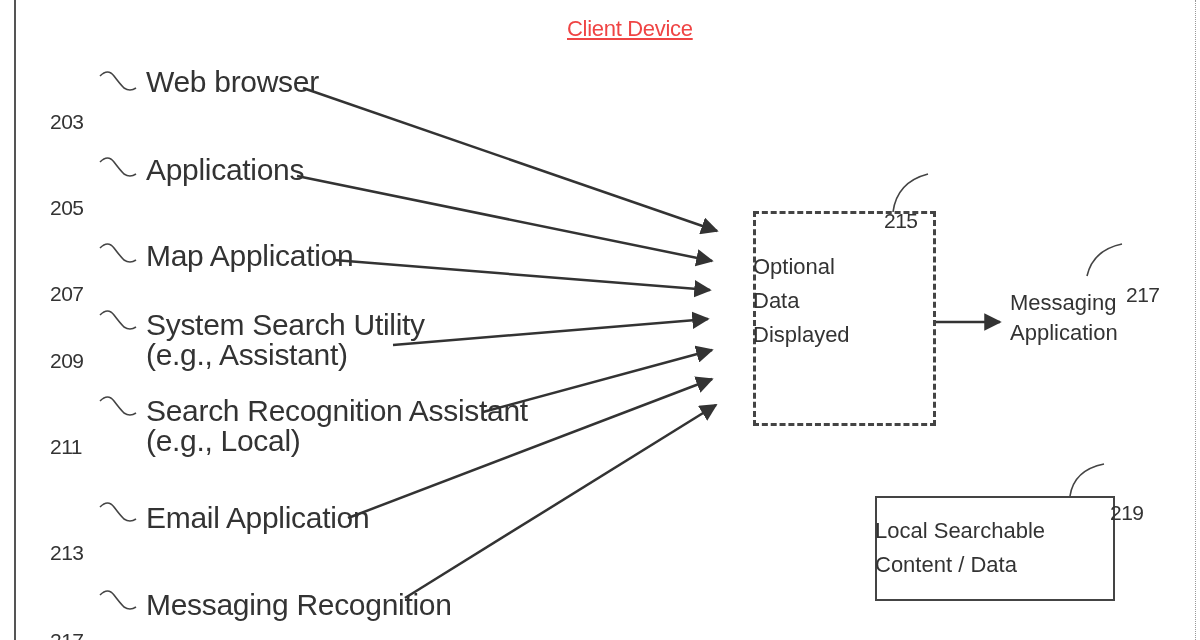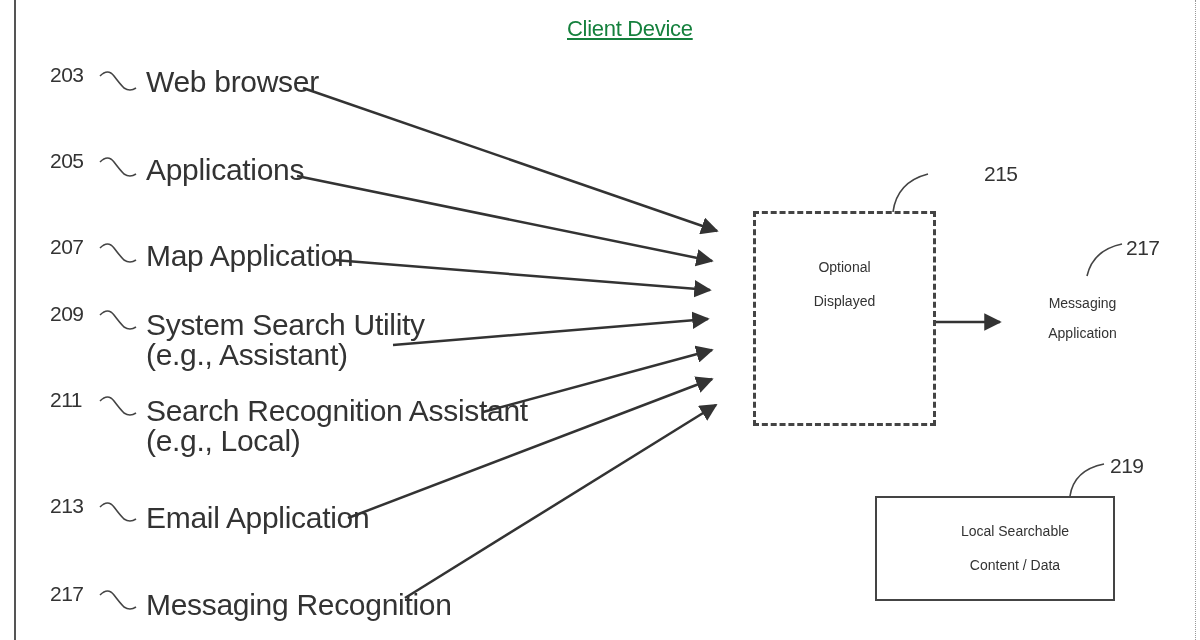--- a/index.html
+++ b/index.html
@@ -3,28 +3,28 @@
 <meta charset="utf-8">
 <style>
   html, body { margin:0; padding:0; background:#ffffff; }
   body { width:1200px; height:640px; position:relative; overflow:hidden;
          font-family:"Liberation Sans", sans-serif; color:#3a3a3a; }
   .frame-left { position:absolute; left:14px; top:0; width:0; height:640px;
                 border-left:2px solid #555; }
   .frame-right { position:absolute; left:1195px; top:0; width:0; height:640px;
                  border-left:1px dotted #999; }
   .title { position:absolute; left:567px; top:16px; font-size:22px;
-           text-decoration:underline; color:#15803d; letter-spacing:-0.3px; }
-  .ref { position:absolute; font-size:21px; color:#333; letter-spacing:-0.5px; }
+           text-decoration:underline; color:#ef4444; letter-spacing:-0.3px; }
+  .ref { position:absolute; font-size:21px; color:#333; letter-spacing:-0.5px;margin-top:47px; }
   .label { position:absolute; font-size:30px; line-height:30px; color:#333; letter-spacing:-0.3px; }
   .box-dashed { position:absolute; left:753px; top:211px; width:183px; height:215px;
                 border:3px dashed #444; box-sizing:border-box; }
   .box-solid { position:absolute; left:875px; top:496px; width:240px; height:105px;
                border:2px solid #444; box-sizing:border-box; }
-  .box-text { position:absolute; font-size:14px; line-height:34px; text-align:center; color:#333; }
+  .box-text { position:absolute; font-size:22px; line-height:34px; color:#333; }
   svg.wires { position:absolute; left:0; top:0; width:1200px; height:640px; }
 </style>
 </head>
 <body>
 
 <div class="frame-left"></div>
 <div class="frame-right"></div>
 
 <div class="title">Client Device</div>
 
@@ -86,28 +86,29 @@
 <div class="label" style="left:146px;top:503px">
   <div>Email Application</div>
 </div>
 <div class="label" style="left:146px;top:590px">
   <div>Messaging Recognition</div>
 </div>
 
 <div class="box-dashed"></div>
 <div class="box-text" style="left:753px;top:250px;width:183px">
   <div>Optional</div>
+  <div>Data</div>
   <div>Displayed</div>
 </div>
-<div class="ref" style="left:984px;top:162px">215</div>
+<div class="ref" style="left:884px;top:162px">215</div>
 
 <div class="box-text" style="left:1010px;top:288px;width:145px;line-height:30px">
   <div>Messaging</div>
   <div>Application</div>
 </div>
 <div class="ref" style="left:1126px;top:236px">217</div>
 
 <div class="box-solid"></div>
-<div class="box-text" style="left:915px;top:514px;width:200px">
+<div class="box-text" style="left:875px;top:514px;width:200px">
   <div>Local Searchable</div>
   <div>Content / Data</div>
 </div>
 <div class="ref" style="left:1110px;top:454px">219</div>
 
 </body></html>

